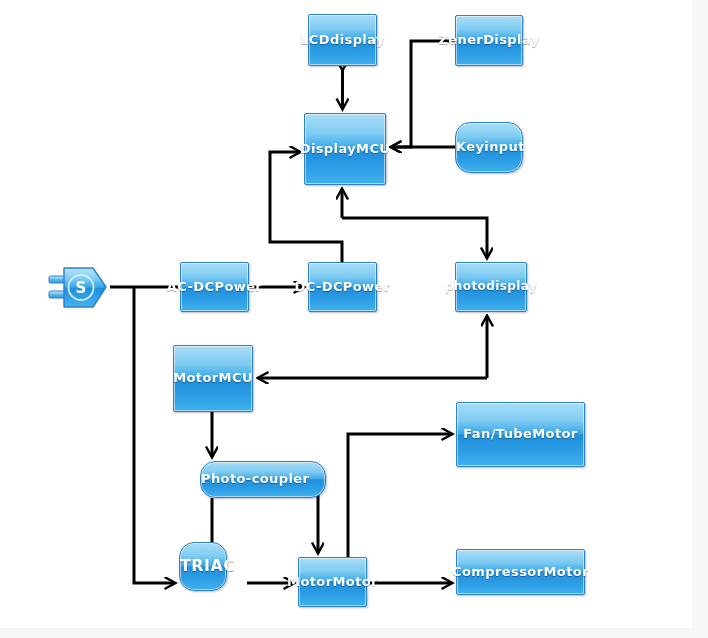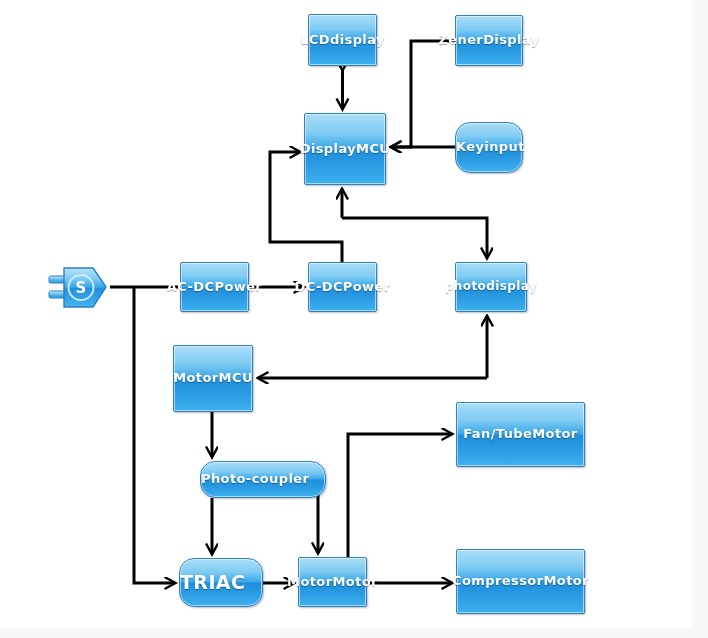--- a/index.html
+++ b/index.html
@@ -166,26 +166,26 @@
   <div class="node" style="left: 456px; top: 402px; width: 129px; height: 65px; font-size: 13px;">
     <span class="l1">Fan/Tube</span>
     <span class="l2">Motor</span>
   </div>
 
   <div class="node one-line" style="left: 152px; top: 461px; width: 126px; height: 37px; font-size: 13px; margin-left: 48px;">
     <span class="l1">Photo-coupler</span>
 
   </div>
 
-  <div class="node" style="left: 456px; top: 549px; width: 129px; height: 65px; font-size: 13px;">
+  <div class="node" style="left: 456px; top: 549px; width: 129px; height: 46px; font-size: 13px;">
     <span class="l1">Compressor</span>
     <span class="l2">Motor</span>
   </div>
 
-  <div class="node one-line" style="left: 179px; top: 558px; width: 84px; height: 49px; font-size: 19px;">
+  <div class="node one-line" style="left: 179px; top: 542px; width: 48px; height: 49px; font-size: 16px;">
     <span class="l1">TRIAC</span>
 
   </div>
 
   <div class="node" style="left: 298px; top: 557px; width: 69px; height: 50px; font-size: 13px;">
     <span class="l1">Motor</span>
     <span class="l2">Motor</span>
   </div>
 
 </div>

